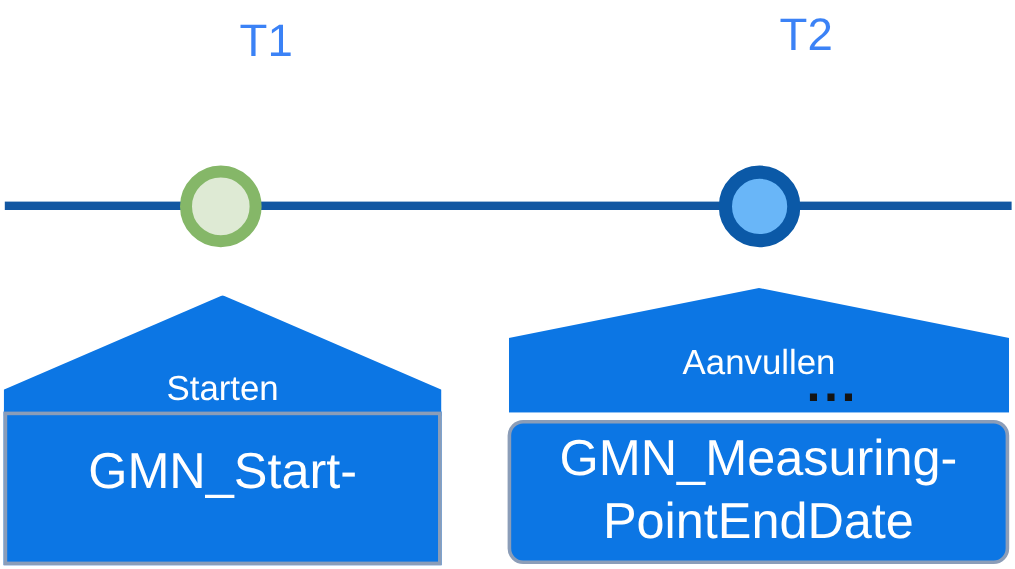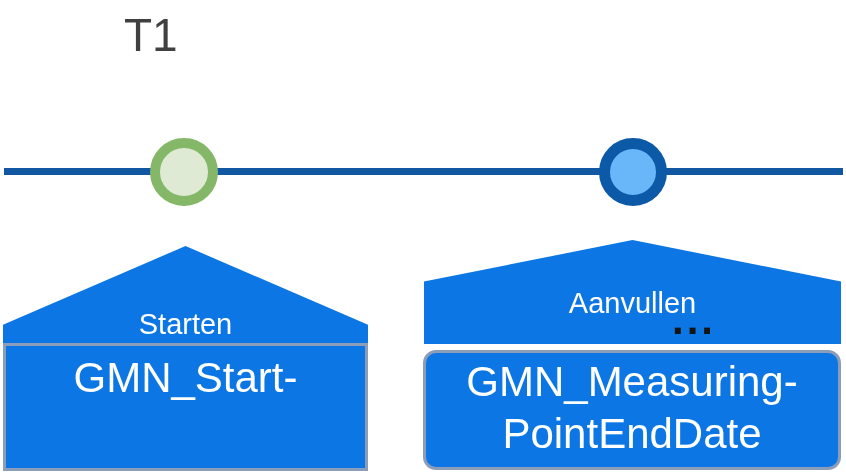--- a/index.html
+++ b/index.html
@@ -7,24 +7,24 @@
     position: relative;
     width: 846px;
     height: 474px;
     background: #ffffff;
     overflow: hidden;
     font-family: "Liberation Sans", sans-serif;
   }
   .t-label {
     position: absolute;
     width: 120px;
-    text-align: left;
-    font-size: 46px;
+    text-align: right;
+    font-size: 38px;
     line-height: 38px;
-    color: #404040;
+    color: #3b82f6;
   }
   .t-label.t1 { left: 124px; top: 16px; }
   .t-label.t2 { left: 574px; top: 11px; }
 
   .timeline-line {
     position: absolute;
     left: 4px; top: 168px;
     width: 839px; height: 7px;
   }
   .marker {
@@ -76,37 +76,38 @@
     box-sizing: border-box;
     border-style: solid;
     border-width: 3px;
     text-align: center;
     font-size: 42px;
   }
   .event-box.left {
     left: 3px; top: 343px;
     width: 365px; height: 128px;
     line-height: 54px;
-    padding-top: 5px;
+    padding-top: 20px;
   }
   .event-box.right {
     left: 423px; top: 350px;
     width: 418px; height: 120px;
     line-height: 52px;
     padding-top: 3px;
     border-radius: 13px;
   }
 </style>
 </head>
 <body>
 
 <div class="canvas">
 
   <div class="t-label t1">T1</div>
 
+  <div class="t-label t2">T2</div>
 
   <div class="timeline-line" style="background-color: rgb(18, 87, 162);"></div>
 
   <div class="marker t1" style="border-color: rgb(133, 183, 104); background-color: rgb(222, 234, 212);"></div>
 
   <div class="marker t2" style="border-color: rgb(11, 89, 167); background-color: rgb(105, 182, 248);"></div>
 
   <div class="callout-arrow left" style="background-color: rgb(12, 118, 228); color: rgb(255, 255, 255);">
     <div class="callout-title">Starten</div>
   </div>

